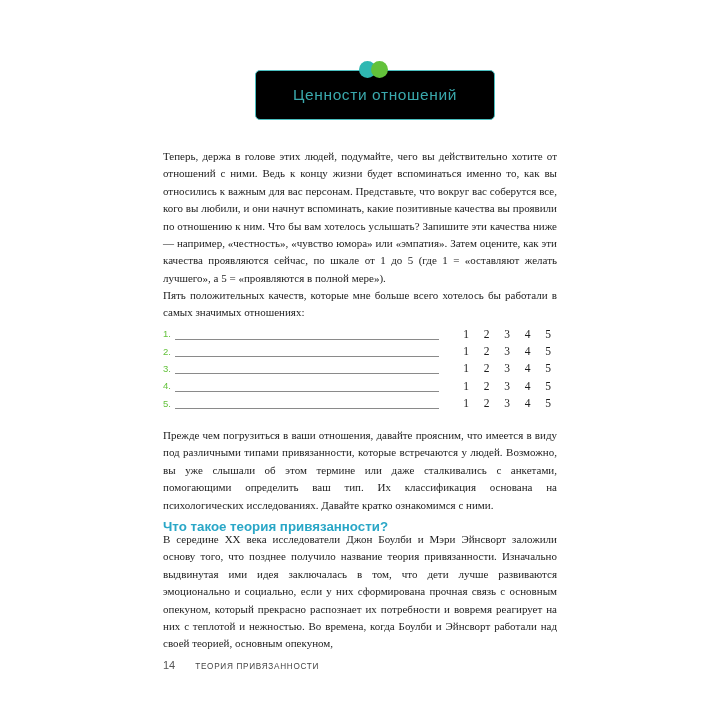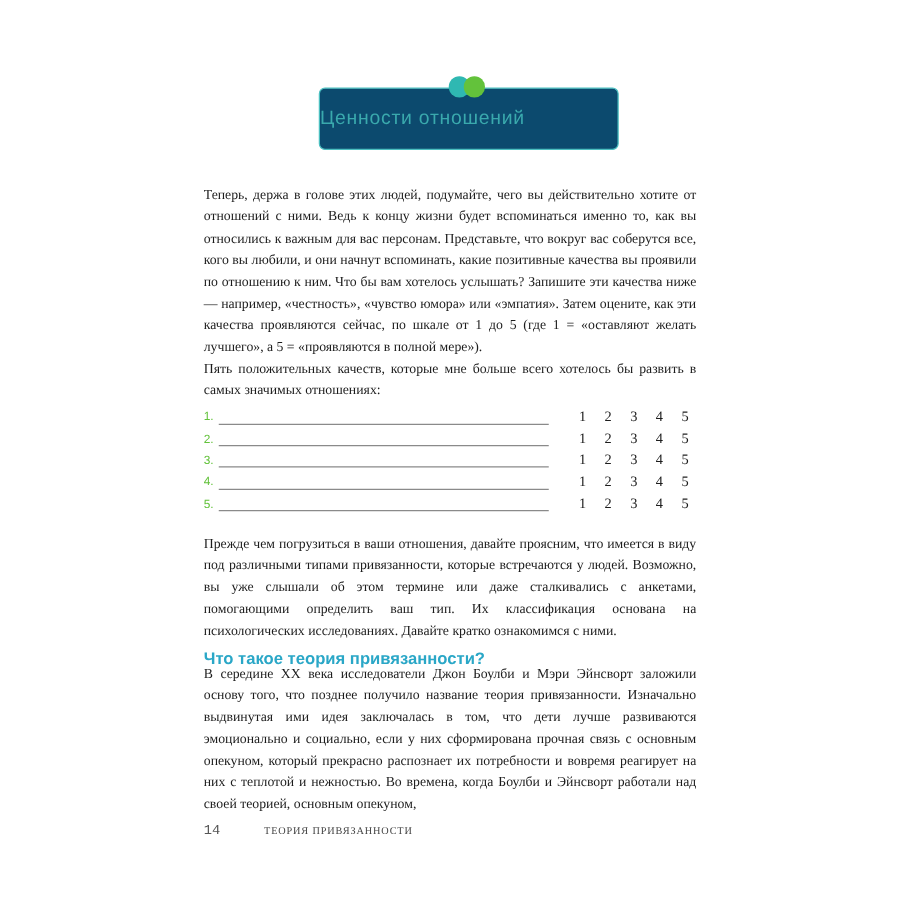--- a/index.html
+++ b/index.html
@@ -27,22 +27,22 @@
     left: 255px;
     top: 70px;
     width: 240px;
   }
   .title-box {
     border: 1px solid #4bbfc0;
     border-radius: 5px;
     height: 48px;
     display: flex;
     align-items: center;
-    justify-content: flex-start;
-    background: #0c4a6e;
+    justify-content: center;
+    background: #000000;
   }
   .title-text {
     font-family: "Liberation Sans", sans-serif;
     font-size: 15.5px;
     color: #3aa9ad;
     letter-spacing: 0.6px;
     white-space: nowrap;
   }
   .dots {
     position: absolute;
@@ -134,31 +134,30 @@
 
   
   .footer {
     position: absolute;
     left: 163px;
     top: 659px;
     display: flex;
     align-items: baseline;
   }
   .folio {
-    font-family: Liberation Mono, monospace;
+    font-family: Liberation Sans, sans-serif;
     font-size: 11px;
     color: #555555;
-    margin-right: 9px;
+    margin-right: 20px;
   }
   .running-head {
-    font-family: Liberation Serif, serif;
+    font-family: Liberation Sans, sans-serif;
     font-size: 8.2px;
     letter-spacing: 0.7px;
     color: #444444;
-    margin-left: 26px;
   }
 </style>
 </head>
 <body>
 
 <div class="page">
 
   <div class="title-wrap">
     <div class="dots">
       <div class="dot dot-teal"></div>
@@ -167,21 +166,21 @@
     <div class="title-box">
       <span class="title-text">Ценности отношений</span>
     </div>
   </div>
 
   <div class="col para1">
     <p class="body">Теперь, держа в голове этих людей, подумайте, чего вы действительно хотите от отношений с ними. Ведь к концу жизни будет вспоминаться именно то, как вы относились к важным для вас персонам. Представьте, что вокруг вас соберутся все, кого вы любили, и они начнут вспоминать, какие позитивные качества вы проявили по отношению к ним. Что бы вам хотелось услышать? Запишите эти качества ниже — например, «честность», «чувство юмора» или «эмпатия». Затем оцените, как эти качества проявляются сейчас, по шкале от 1 до 5 (где 1 = «оставляют желать лучшего», а 5 = «проявляются в полной мере»).</p>
   </div>
 
   <div class="col para2">
-    <p class="body">Пять положительных качеств, которые мне больше всего хотелось бы развить в самых значимых отношениях:</p>
+    <p class="body">Пять положительных качеств, которые мне больше всего хотелось бы работали в самых значимых отношениях:</p>
   </div>
 
   <div class="ratings">
     <div class="rating-row">
       <span class="rating-num">1.</span>
       <span class="rating-line"></span>
       <span class="scale">
         <span>1</span>
         <span>2</span>
         <span>3</span>

